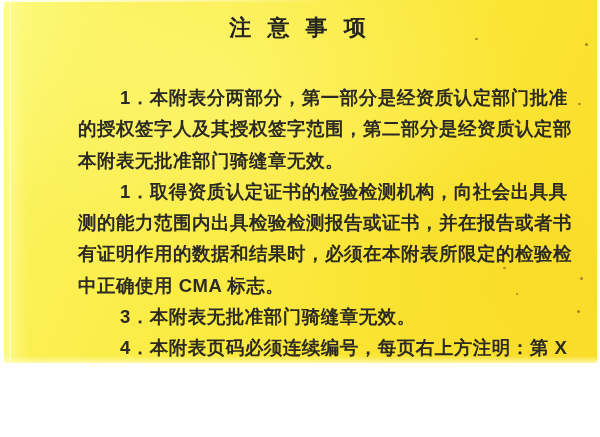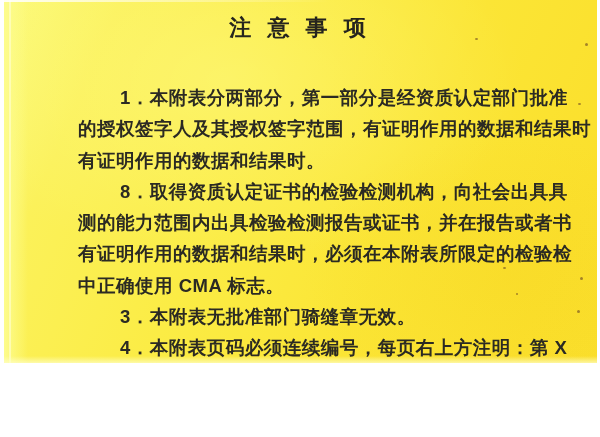--- a/index.html
+++ b/index.html
@@ -54,23 +54,23 @@
   <div class="bottom-light"></div>
   <div class="edge-left"></div>
   <div class="edge-right"></div>
   <div class="edge-top"></div>
   <div class="edge-bottom"></div>
 
   <h1 class="title">注 意 事 项</h1>
 
   <div class="body">
     <p class="line indent">1．本附表分两部分，第一部分是经资质认定部门批准</p>
-    <p class="line">的授权签字人及其授权签字范围，有证明作用的数据和结果时</p>
-    <p class="line">有证明作用的数据和结果时。</p>
-    <p class="line indent">8．取得资质认定证书的检验检测机构，向社会出具具</p>
+    <p class="line">的授权签字人及其授权签字范围，第二部分是经资质认定部</p>
+    <p class="line">本附表无批准部门骑缝章无效。</p>
+    <p class="line indent">1．取得资质认定证书的检验检测机构，向社会出具具</p>
     <p class="line">测的能力范围内出具检验检测报告或证书，并在报告或者书</p>
     <p class="line">有证明作用的数据和结果时，必须在本附表所限定的检验检</p>
     <p class="line">中正确使用 CMA 标志。</p>
     <p class="line indent">3．本附表无批准部门骑缝章无效。</p>
     <p class="line indent">4．本附表页码必须连续编号，每页右上方注明：第 X</p>
   </div>
 
   <div class="spk" style="left:475px; top:38px;  width:3px; height:2px;"></div>
   <div class="spk" style="left:585px; top:43px;  width:3px; height:3px;"></div>
   <div class="spk" style="left:578px; top:103px; width:3px; height:2px;"></div>

